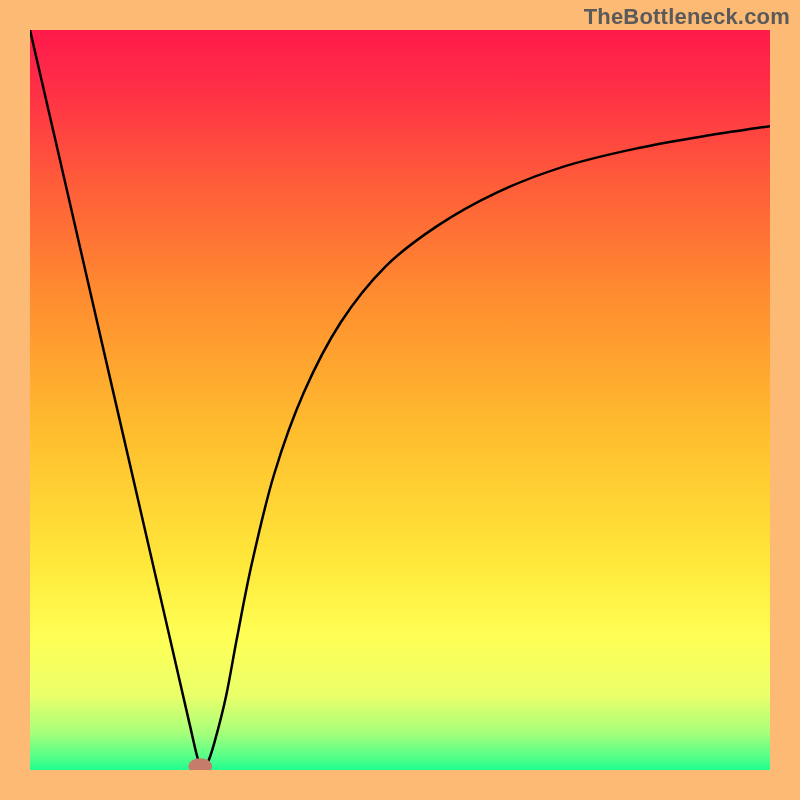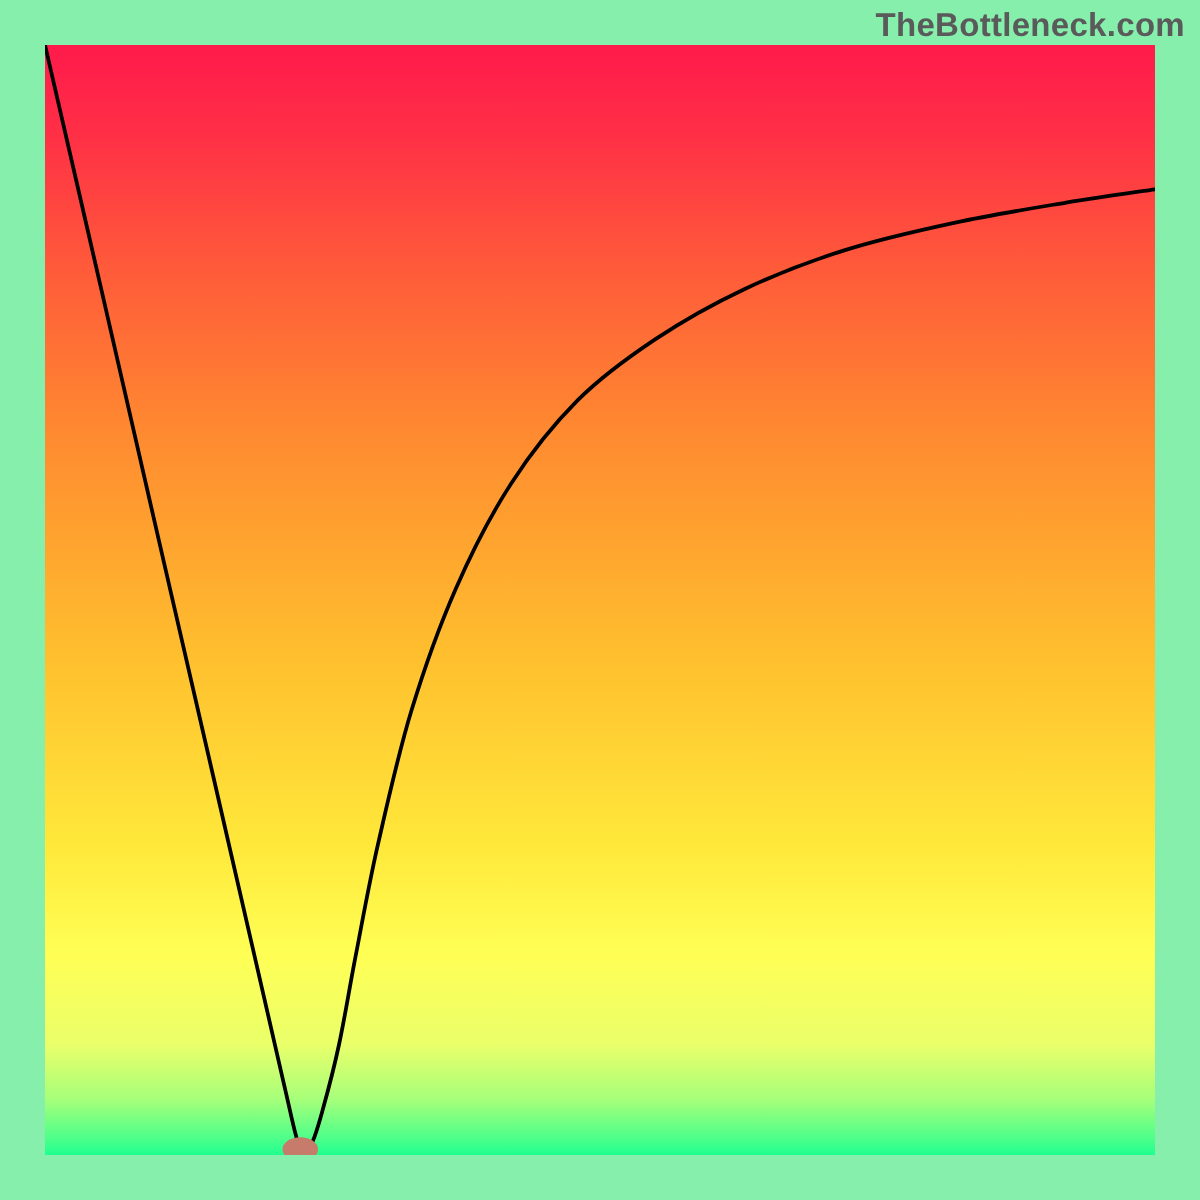--- a/index.html
+++ b/index.html
@@ -6,21 +6,21 @@
     margin: 0;
     padding: 0;
     width: 800px;
     height: 800px;
     background: #000;
     font-family: Arial, Helvetica, sans-serif;
   }
   .outer {
     width: 800px;
     height: 800px;
-    background: #86efac;
+    background: #fdba74;
     position: relative;
     box-sizing: border-box;
   }
   .watermark {
     position: absolute;
     top: 4px;
     right: 10px;
     font-size: 22px;
     font-weight: 600;
     color: #5a5a5a;

